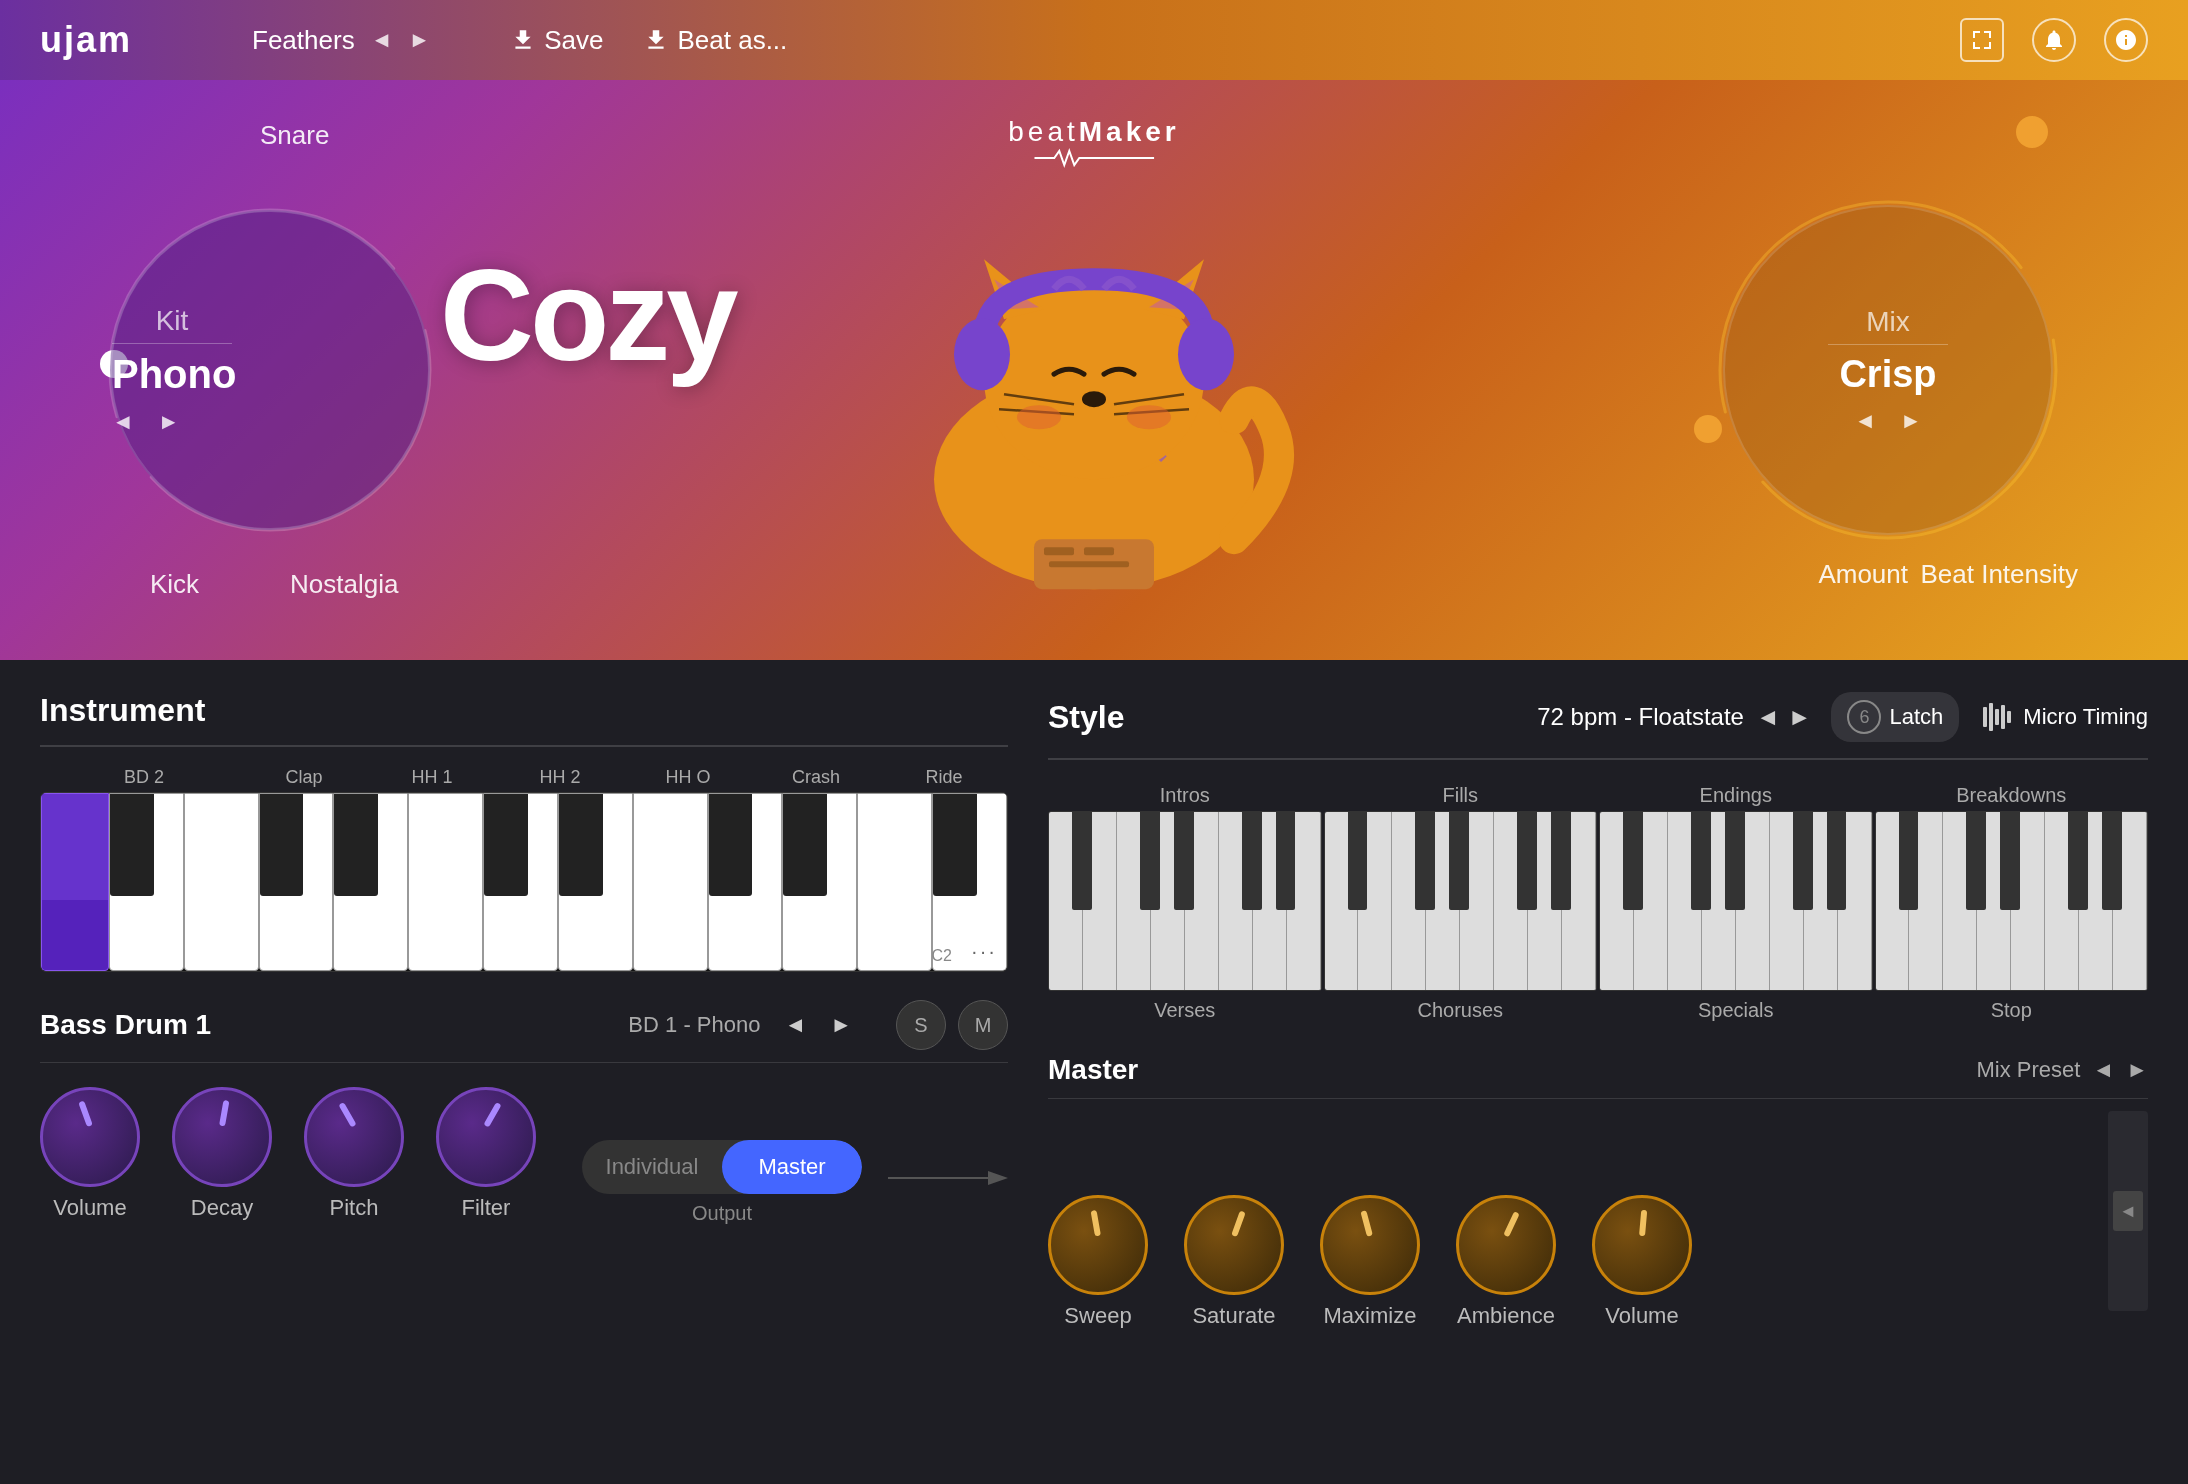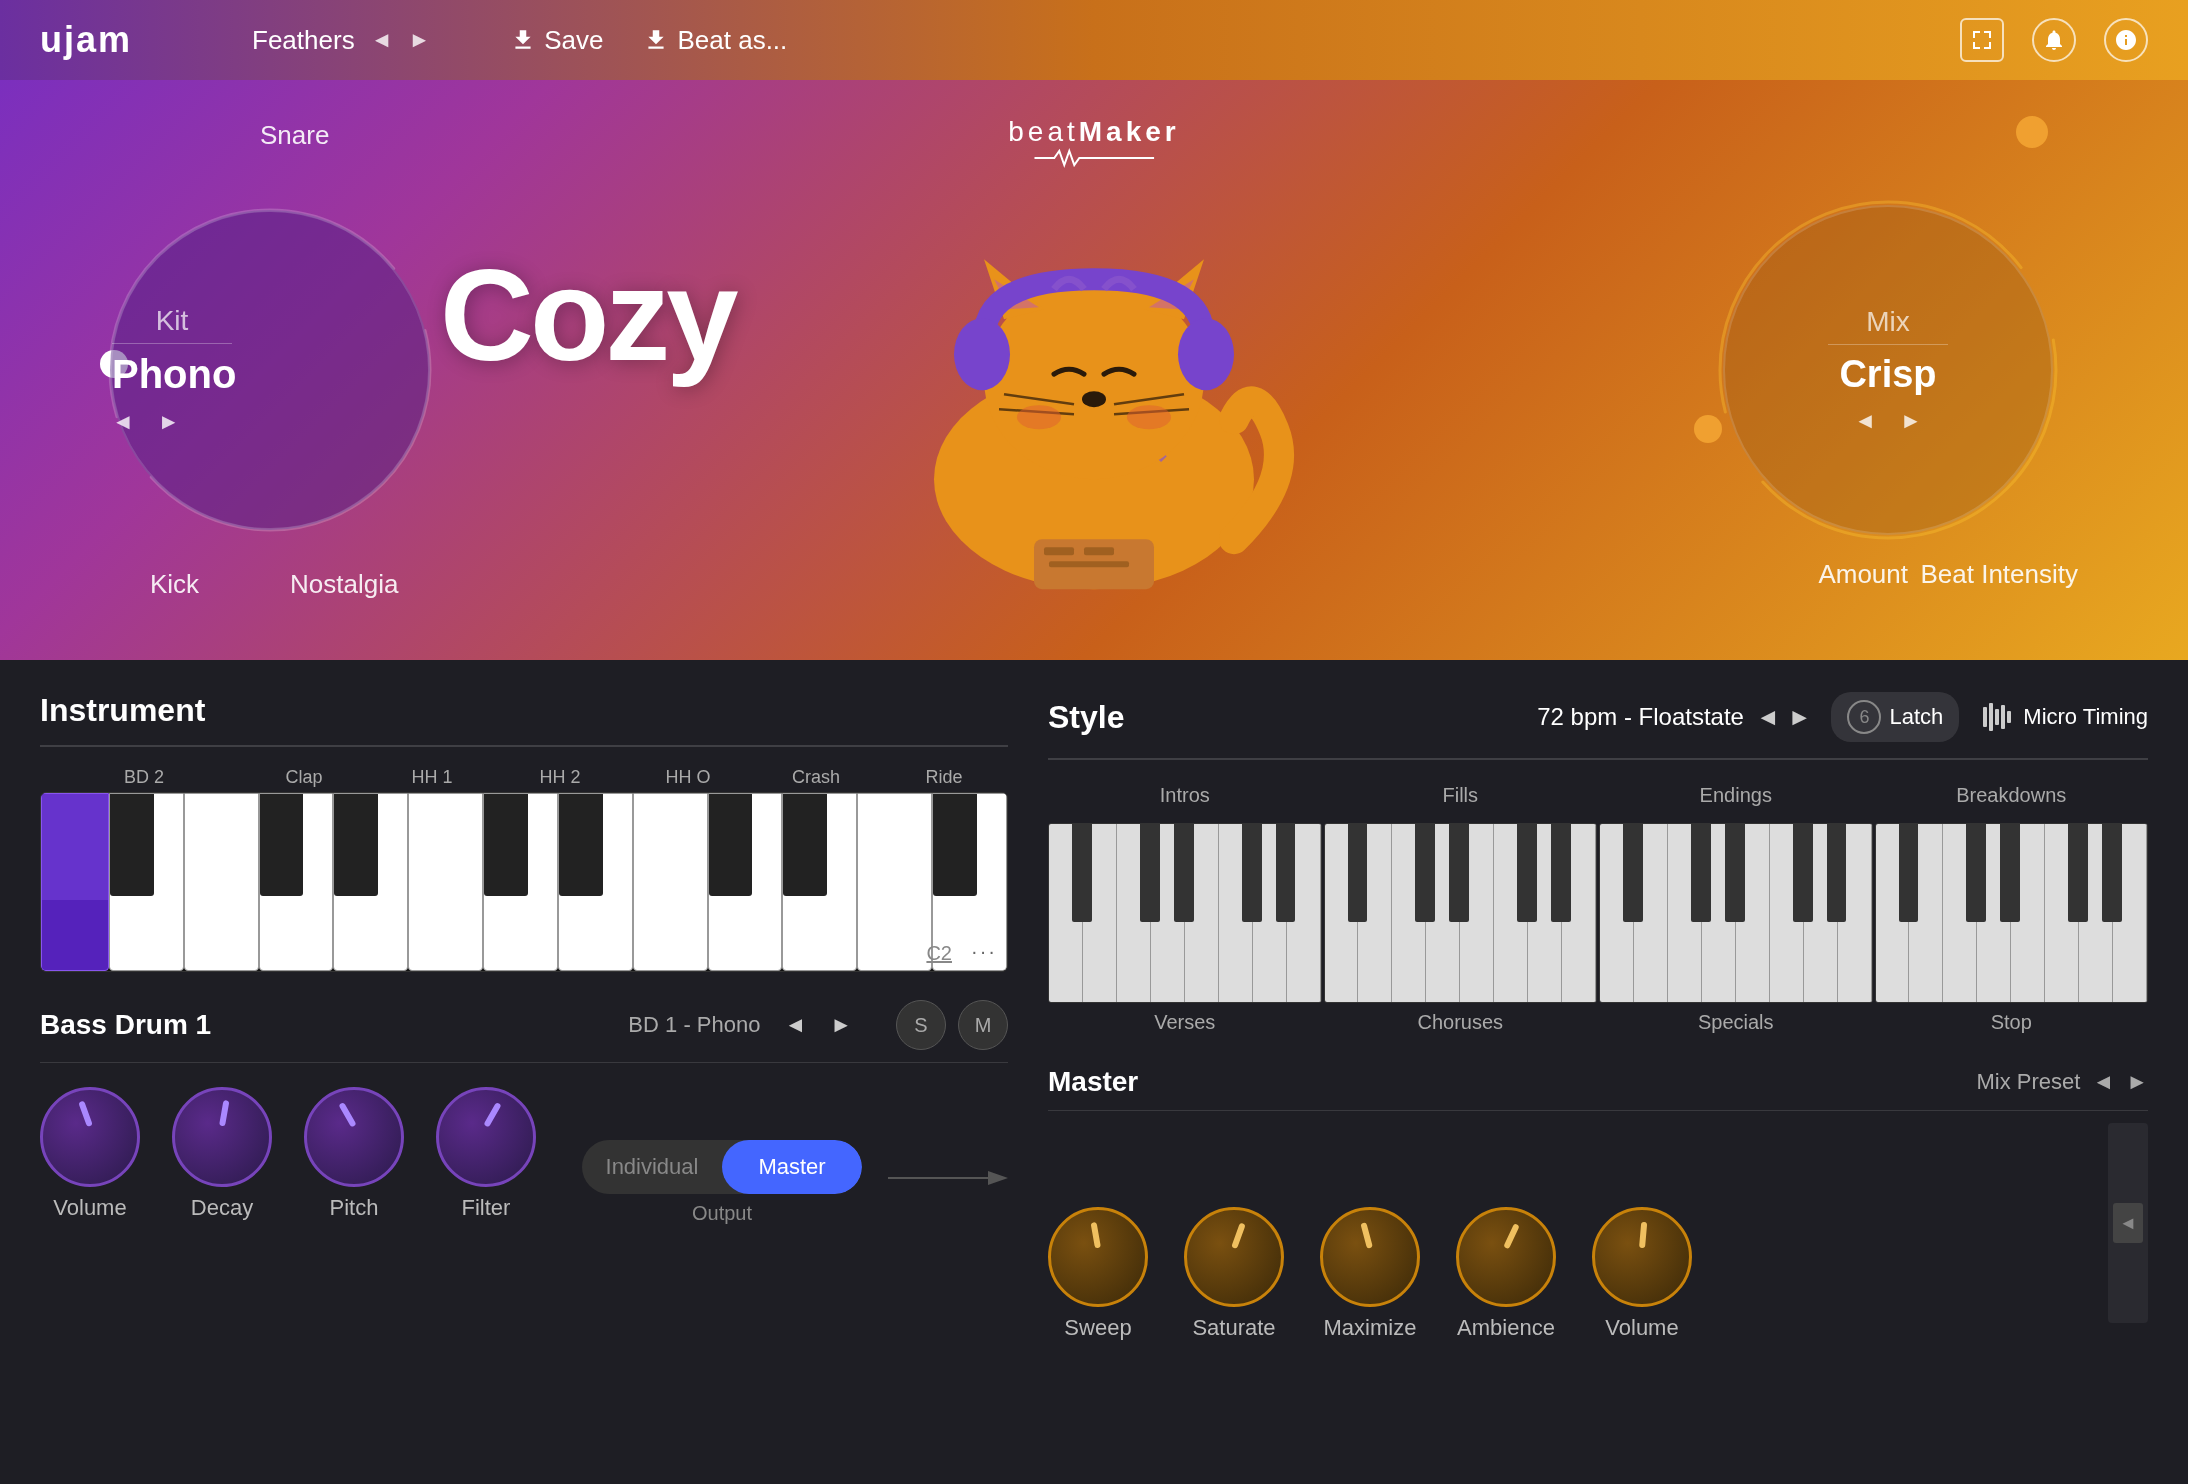--- a/index.html
+++ b/index.html
@@ -560,21 +560,21 @@
       color: white;
       font-size: 22px;
       cursor: pointer;
     }
 
     
     .style-sections {
       display: grid;
       grid-template-columns: repeat(4, 1fr);
       gap: 2px;
-      margin-bottom: 12px;
+      margin-bottom: 0;
     }
     .style-section-label {
       color: #aaa;
       font-size: 20px;
       text-align: center;
       padding: 4px 0;
     }
 
     .style-piano-grid {
       display: grid;
@@ -906,21 +906,21 @@
           <div class="black-key-overlay"></div>
         </div>
         <div class="white-key" style="position:relative;">
           <div class="black-key-overlay"></div>
         </div>
         <div class="white-key"></div>
         <div class="white-key" style="position:relative;">
           <div class="black-key-overlay"></div>
         </div>
 
-        <span style="position:absolute;bottom:6px;right:55px;color:#888;font-size:20px;text-decoration:underline;">C2</span>
+        <span style="position:absolute;bottom:6px;right:55px;color:#888;font-size:16px;">C2</span>
         <span style="position:absolute;bottom:8px;right:10px;color:#666;font-size:20px;letter-spacing:2px;">···</span>
       </div>
     </div>
 
 
     <div class="bass-drum-section">
       <div class="bass-drum-header">
         <span class="bass-drum-title">Bass Drum 1</span>
         <div class="bass-drum-preset">
           <span>BD 1 - Phono</span>

